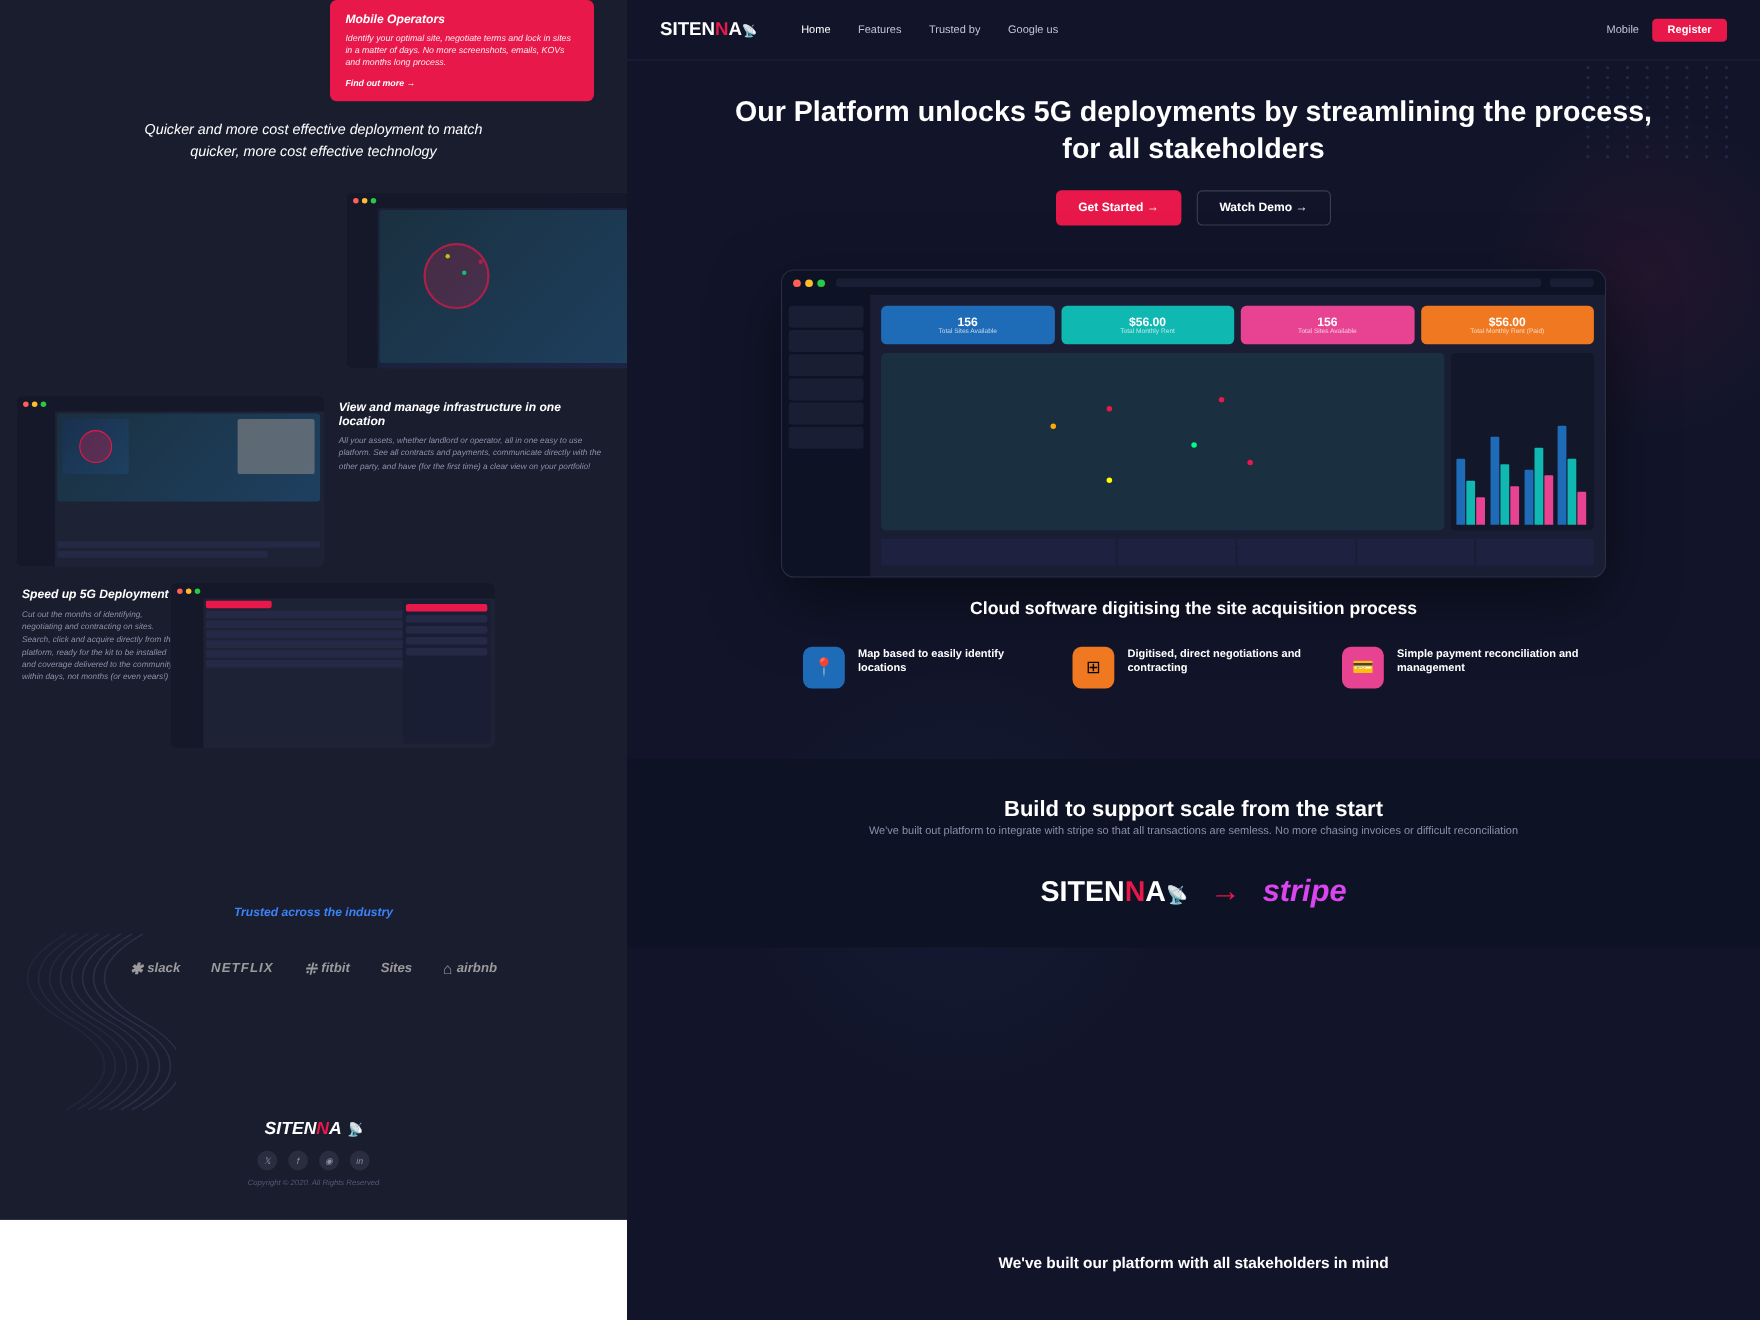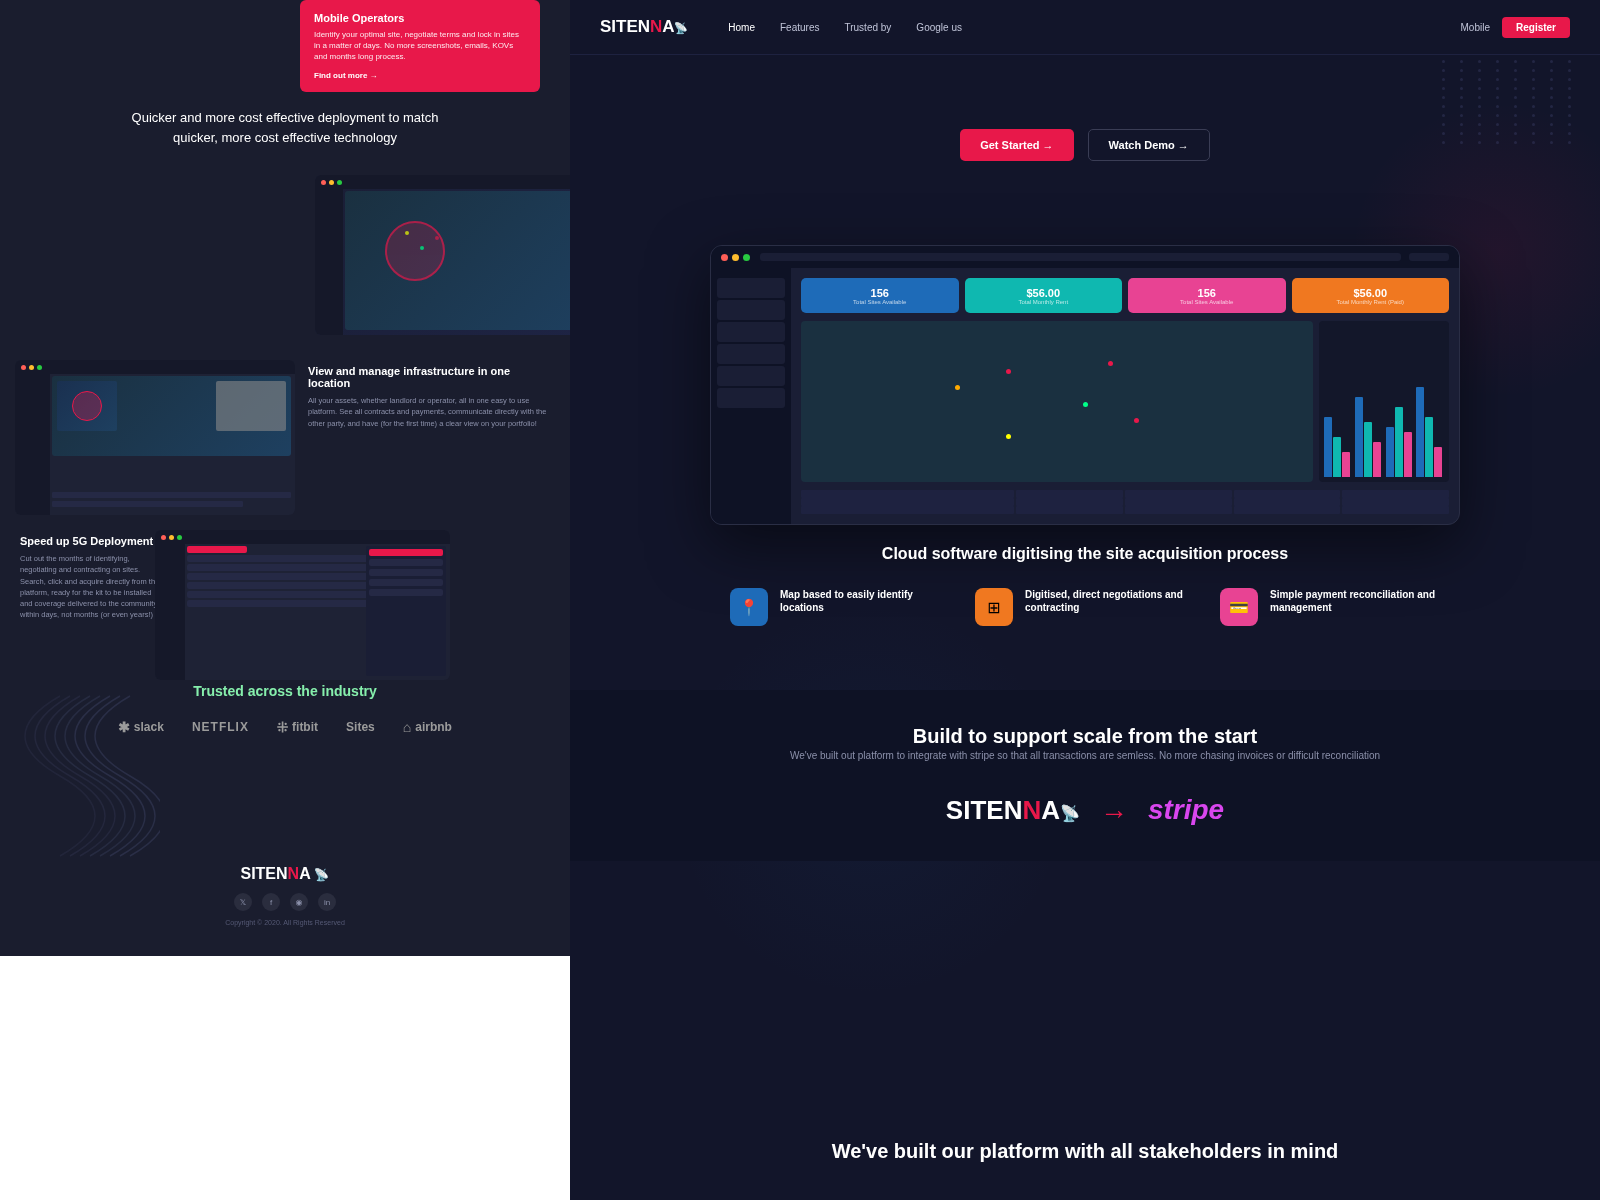--- a/index.html
+++ b/index.html
@@ -7,25 +7,26 @@
       width: 1600px;
       height: 1200px;
       overflow: hidden;
       display: flex;
       font-family: -apple-system, BlinkMacSystemFont, 'Segoe UI', sans-serif;
     }
 
     
     .left-panel {
       width: 570px;
-      height: 956px;
+      height: 1109px;
       background: #1a1d2e;
       position: relative;
       overflow: hidden;
       flex-shrink: 0;
+      font-style: italic;
     }
 
     
     .right-panel {
       width: 1030px;
       height: 1200px;
       background: #12152a;
       position: relative;
       overflow: hidden;
       flex-shrink: 0;
@@ -113,24 +114,24 @@
 
     
     .trusted-section {
       position: absolute;
       bottom: 220px;
       left: 0;
       width: 570px;
       text-align: center;
     }
     .trusted-title {
-      color: #86efac;
-      font-size: 14px;
+      color: #3b82f6;
+      font-size: 11px;
       font-weight: 600;
-      margin-bottom: 18px;
+      margin-bottom: 34px;
     }
     .trusted-logos {
       display: flex;
       justify-content: center;
       align-items: center;
       gap: 28px;
     }
     .logo-item {
       color: #8b90aa;
       font-size: 12px;
@@ -589,21 +590,21 @@
       right: 0;
       height: 80px;
       background: #12152a;
       display: flex;
       align-items: flex-start;
       justify-content: center;
       padding-top: 20px;
     }
     .stakeholders-title {
       color: white;
-      font-size: 20px;
+      font-size: 14px;
       font-weight: 700;
     }
 
     
     .bg-circle-1 {
       position: absolute;
       width: 300px;
       height: 300px;
       border-radius: 50%;
       background: radial-gradient(circle, rgba(232,24,74,0.08) 0%, transparent 70%);
@@ -867,20 +868,21 @@
       <div class="nav-link">Trusted by</div>
       <div class="nav-link">Google us</div>
     </div>
     <div class="nav-actions">
       <div class="btn-login">Mobile</div>
       <div class="btn-register">Register</div>
     </div>
   </nav>
 
   <div class="hero">
+    <h1 class="hero-title">Our Platform unlocks 5G deployments by streamlining the process, for all stakeholders</h1>
     <div class="hero-buttons">
       <div class="btn-get-started">Get Started →</div>
       <div class="btn-watch-demo">Watch Demo →</div>
     </div>
   </div>
 
   <div class="dashboard-wrap">
     <div class="dashboard-laptop">
       <div class="dash-topbar">
         <div class="dash-dot r"></div>

